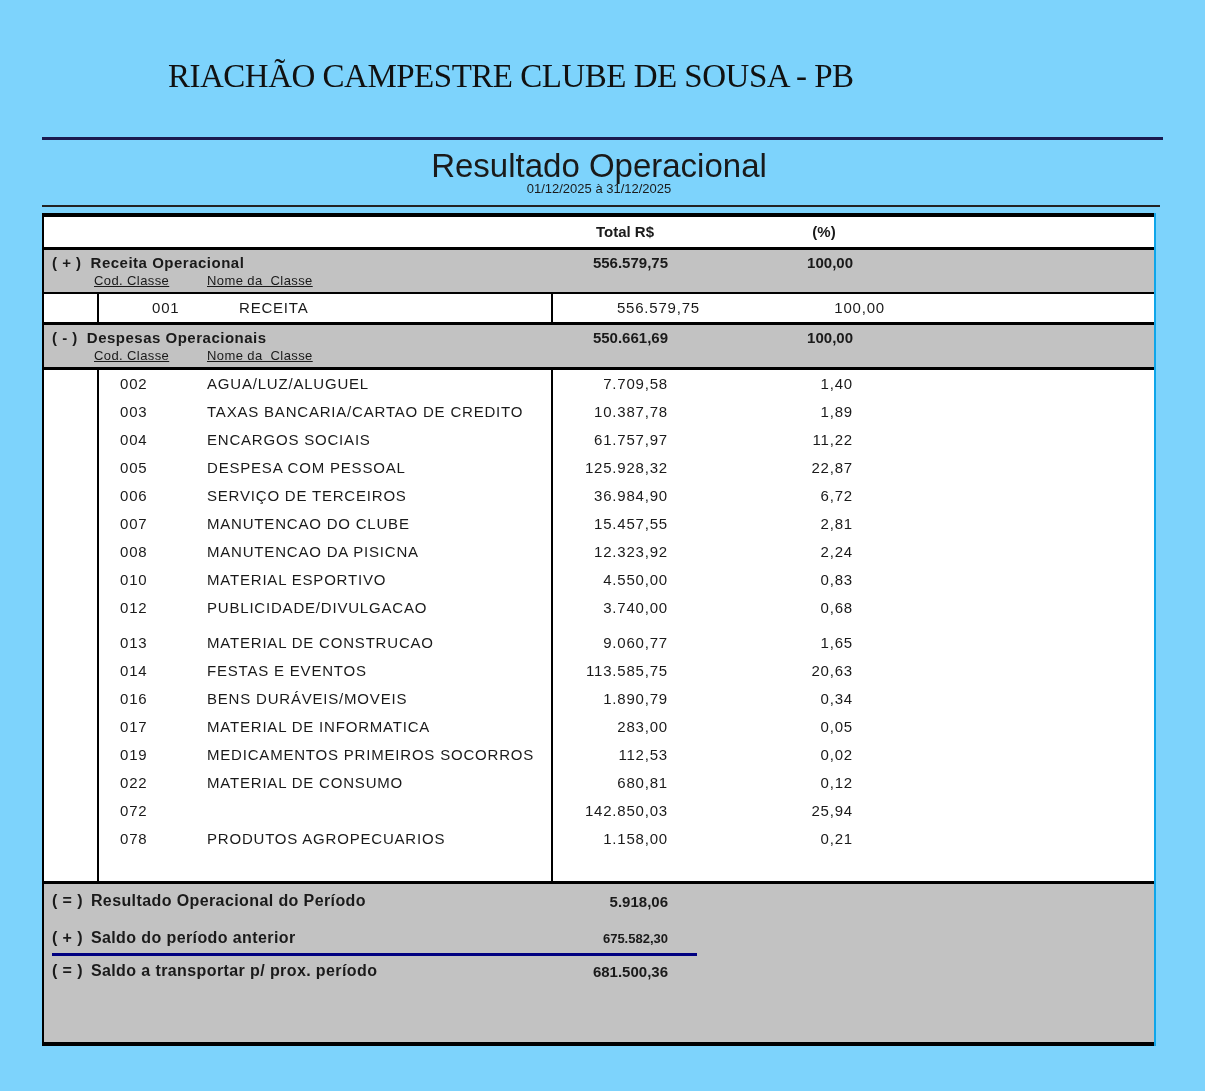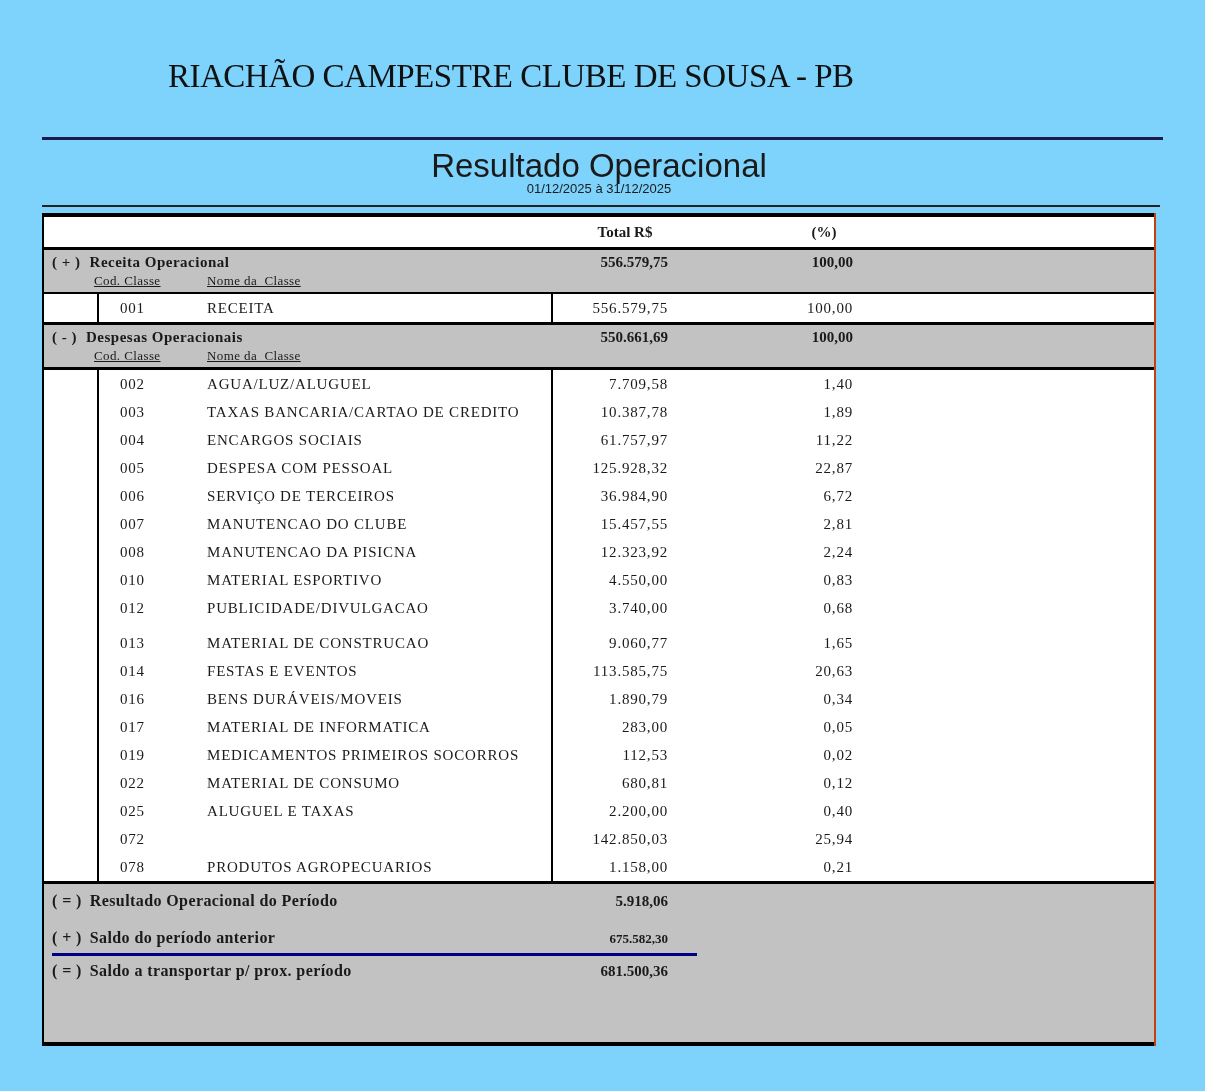--- a/index.html
+++ b/index.html
@@ -12,40 +12,40 @@
     font-family:"Liberation Serif", serif;font-size:33px;letter-spacing:-0.5px;
     color:#111;white-space:nowrap;
   }
   .rule-navy{position:absolute;left:42px;top:137px;width:1121px;height:3px;background:var(--navy-top,#1b1b4f);}
   .report-title{position:absolute;left:42px;top:147px;width:1114px;text-align:center;font-size:33px;color:#1a1a1a;}
   .report-period{position:absolute;left:42px;top:181px;width:1114px;text-align:center;font-size:13px;color:#1a1a1a;}
   .rule-thin{position:absolute;left:42px;top:205px;width:1118px;height:2px;background:#222;}
 
   .op-table{
     position:absolute;left:42px;top:213px;width:1114px;box-sizing:border-box;
-    border-left:2px solid #000;border-right:2px solid #c2410c;font-family:Liberation Serif, serif;
+    border-left:2px solid #000;border-right:2px solid #0ea5e9;
   }
   .hbar{width:100%;background:#000;}
   .h4{height:4px;} .h3{height:3px;} .h2{height:2px;}
 
   .thead{position:relative;height:30px;background:#fff;}
   .th{position:absolute;top:0;line-height:30px;font-weight:bold;font-size:15px;}
   .th-total{left:516px;width:130px;text-align:center;}
   .th-percent{left:720px;width:120px;text-align:center;}
 
   .band{position:relative;height:42px;background:var(--band-gray,#c2c2c2);}
   .band-line1{position:absolute;left:8px;top:4px;display:flex;gap:9px;font-weight:bold;font-size:15px;letter-spacing:0.5px;white-space:nowrap;}
   .band-total{position:absolute;left:490px;width:134px;top:4px;text-align:right;font-weight:bold;font-size:15px;}
   .band-percent{position:absolute;left:650px;width:159px;top:4px;text-align:right;font-weight:bold;font-size:15px;}
   .sub{position:absolute;top:23px;font-size:13px;text-decoration:underline;white-space:pre;letter-spacing:0.4px;}
   .sub-code{left:50px;}
   .sub-name{left:163px;}
 
   .rows-block{position:relative;background:#fff;}
-  .rows-one{height:28px;}
+  .rows-one{height:28px;padding-left:32px;}
   .rows-many{height:511px;overflow:hidden;}
   .vline{position:absolute;top:0;bottom:0;width:2px;background:#000;}
   .v1{left:53px;} .v2{left:507px;}
 
   .data-row{position:relative;height:28px;}
   .gap-top{margin-top:7px;}
   .cell{position:absolute;top:0;line-height:28px;font-size:15px;letter-spacing:0.8px;white-space:nowrap;}
   .c-code{left:76px;}
   .c-name{left:163px;}
   .c-total{left:490px;width:134px;text-align:right;}
@@ -207,26 +207,20 @@
           <span class="cell c-total">112,53</span>
           <span class="cell c-percent">0,02</span>
         </div>
         <div class="data-row">
           <span class="cell c-code">022</span>
           <span class="cell c-name">MATERIAL DE CONSUMO</span>
           <span class="cell c-total">680,81</span>
           <span class="cell c-percent">0,12</span>
         </div>
         <div class="data-row">
-          <span class="cell c-code">025</span>
-          <span class="cell c-name">ALUGUEL E TAXAS</span>
-          <span class="cell c-total">2.200,00</span>
-          <span class="cell c-percent">0,40</span>
-        </div>
-        <div class="data-row">
           <span class="cell c-code">072</span>
           <span class="cell c-total">142.850,03</span>
           <span class="cell c-percent">25,94</span>
         </div>
         <div class="data-row">
           <span class="cell c-code">078</span>
           <span class="cell c-name">PRODUTOS AGROPECUARIOS</span>
           <span class="cell c-total">1.158,00</span>
           <span class="cell c-percent">0,21</span>
         </div>

